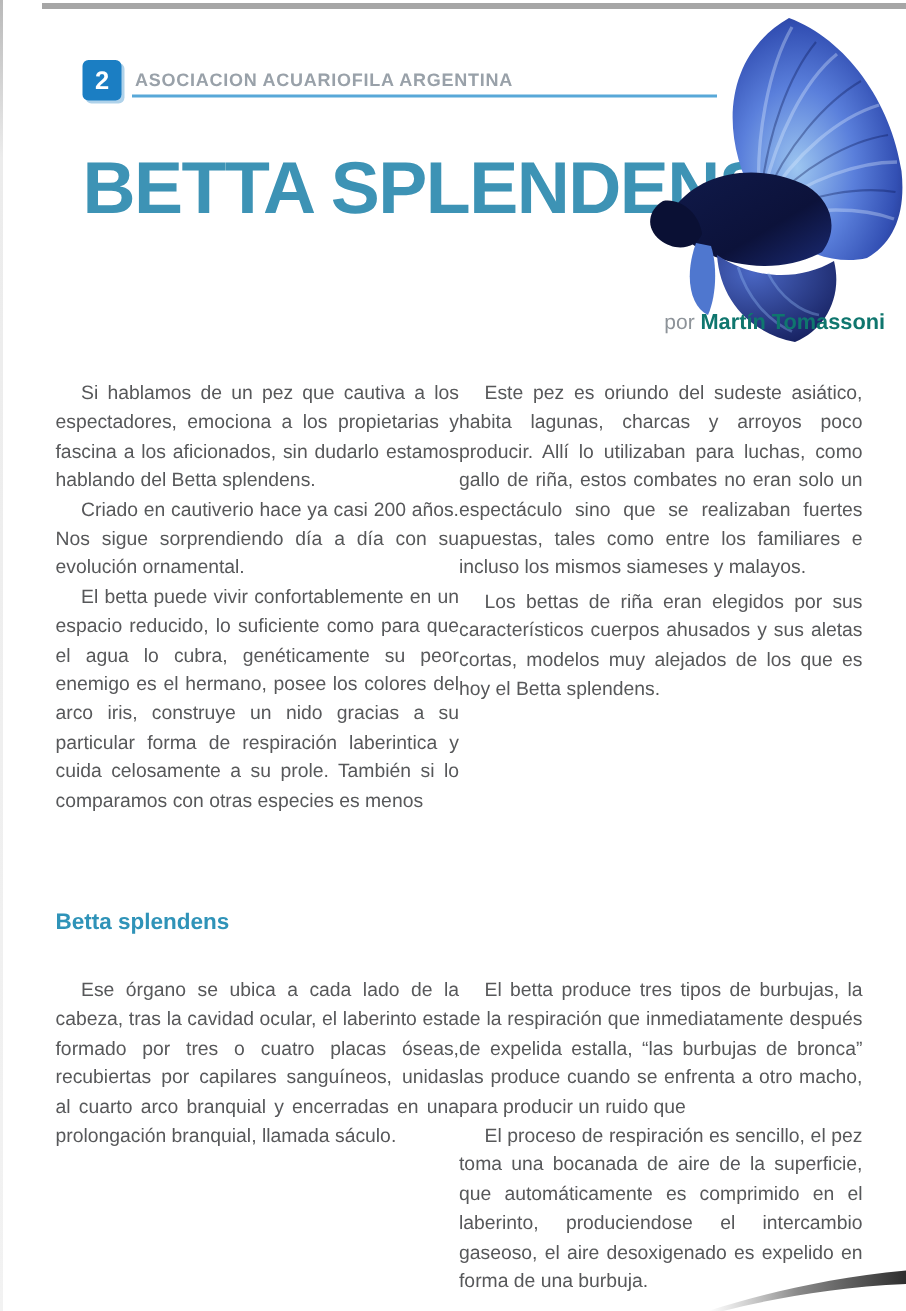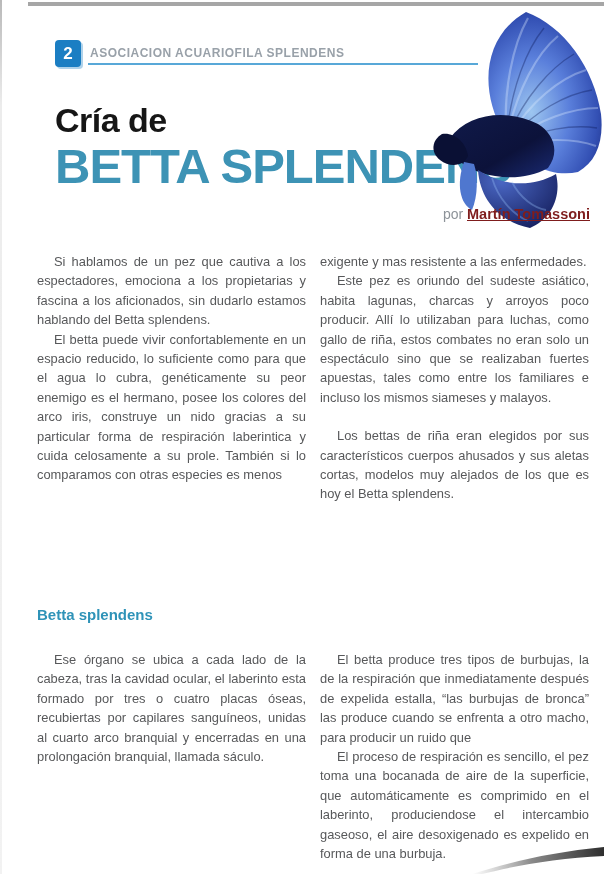--- a/index.html
+++ b/index.html
@@ -42,52 +42,51 @@
     line-height:40px; margin:0;
   }
   .title-line2 {
     font-size:49px; font-weight:bold; color:#3d93b5; letter-spacing:-1px;
     line-height:52px; margin:0; white-space:nowrap;
   }
   .byline {
     position:absolute; right:14px; top:206px; z-index:7;
     font-size:14px; color:#8d9399; white-space:nowrap;
   }
-  .byline .author { color:#7f1d1d; font-weight:bold; font-size:14.5px;text-decoration:underline; }
+  .byline .author { color:#0f766e; font-weight:bold; font-size:14.5px; }
   
-  .cols { position:absolute; left:37px; display:flex; gap:14px; }
+  .cols { position:absolute; left:37px; display:flex; }
   .cols-intro { top:252px; }
   .cols-section2 { top:650px; }
   .col { width:269px; }
   .col p {
     margin:0; text-indent:17px; text-align:justify;
     font-size:12.9px; line-height:19.4px; color:#57585a;
   }
   .col p.no-indent { text-indent:0; }
-  .col p.gap-top { margin-top:19px; }
+  .col p.gap-top { margin-top:3px; }
   .section-heading {
     position:absolute; left:37px; top:606px;
     font-size:15px; font-weight:bold; color:#2f93b8; margin:0;
   }
   .corner-swoosh { position:absolute; right:0; bottom:0; width:132px; height:42px; }
 </style>
 </head>
 <body>
 
 <div class="page-edge"></div>
 <div class="top-rule"></div>
 
 <div class="page-badge">
   <span>2</span>
 </div>
-<div class="assoc-title">ASOCIACION ACUARIOFILA SPLENDENS</div>
+<div class="assoc-title">ASOCIACION ACUARIOFILA ARGENTINA</div>
 <div class="assoc-rule"></div>
 
 <div class="title-block">
-  <div class="title-line1">Cría de</div>
   <div class="title-line2">BETTA SPLENDENS</div>
 </div>
 
 <svg class="fish" viewBox="0 0 192 228" xmlns="http://www.w3.org/2000/svg">
   <defs>
     <radialGradient id="tailGrad" cx="38%" cy="62%" r="75%">
       <stop offset="0%" stop-color="#9dc6f0"></stop>
       <stop offset="45%" stop-color="#5a7fdb"></stop>
       <stop offset="78%" stop-color="#3350b4"></stop>
       <stop offset="100%" stop-color="#1d2c7e"></stop>
@@ -133,24 +132,24 @@
   </g>
 </svg>
 
 <div class="byline">
   <span>por </span><span class="author">Martín Tomassoni</span>
 </div>
 
 <div class="cols cols-intro">
   <div class="col">
     <p>Si hablamos de un pez que cautiva a los espectadores, emociona a los propietarias y fascina a los aficionados, sin dudarlo estamos hablando del Betta splendens.</p>
+    <p>Criado en cautiverio hace ya casi 200 años. Nos sigue sorprendiendo día a día con su evolución ornamental.</p>
     <p>El betta puede vivir confortablemente en un espacio reducido, lo suficiente como para que el agua lo cubra, genéticamente su peor enemigo es el hermano, posee los colores del arco iris, construye un nido gracias a su particular forma de respiración laberintica y cuida celosamente a su prole. También si lo comparamos con otras especies es menos</p>
   </div>
   <div class="col">
-    <p class="no-indent">exigente y mas resistente a las enfermedades.</p>
     <p>Este pez es oriundo del sudeste asiático, habita lagunas, charcas y arroyos poco producir. Allí lo utilizaban para luchas, como gallo de riña, estos combates no eran solo un espectáculo sino que se realizaban fuertes apuestas, tales como entre los familiares e incluso los mismos siameses y malayos.</p>
     <p class="gap-top">Los bettas de riña eran elegidos por sus característicos cuerpos ahusados y sus aletas cortas, modelos muy alejados de los que es hoy el Betta splendens.</p>
   </div>
 </div>
 
 <h2 class="section-heading">Betta splendens</h2>
 
 <div class="cols cols-section2">
   <div class="col">
     <p>Ese órgano se ubica a cada lado de la cabeza, tras la cavidad ocular, el laberinto esta formado por tres o cuatro placas óseas, recubiertas por capilares sanguíneos, unidas al cuarto arco branquial y encerradas en una prolongación branquial, llamada sáculo.</p>

